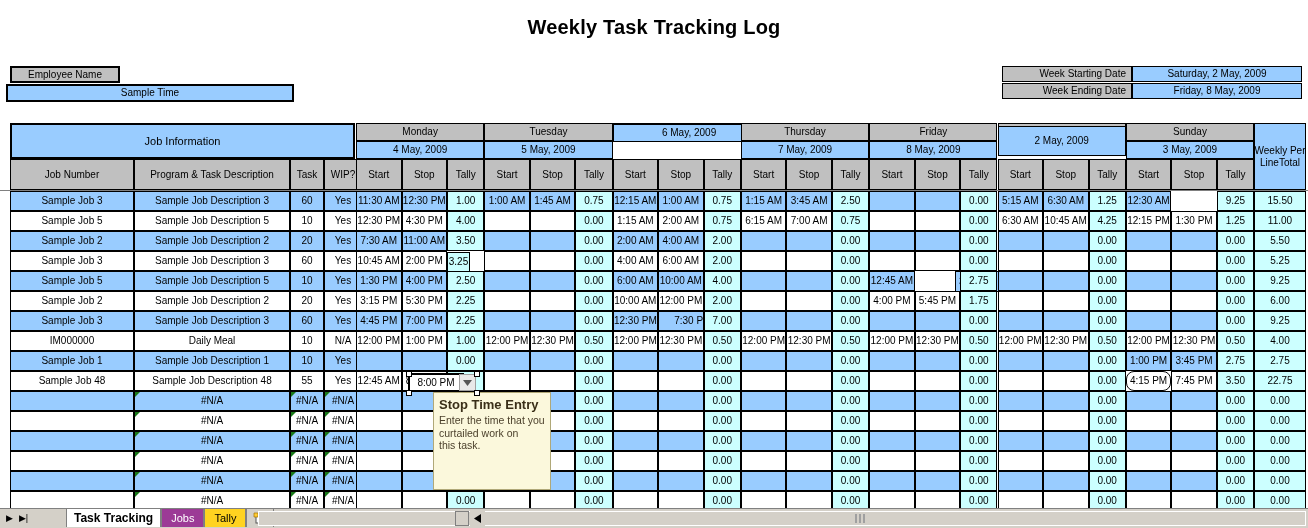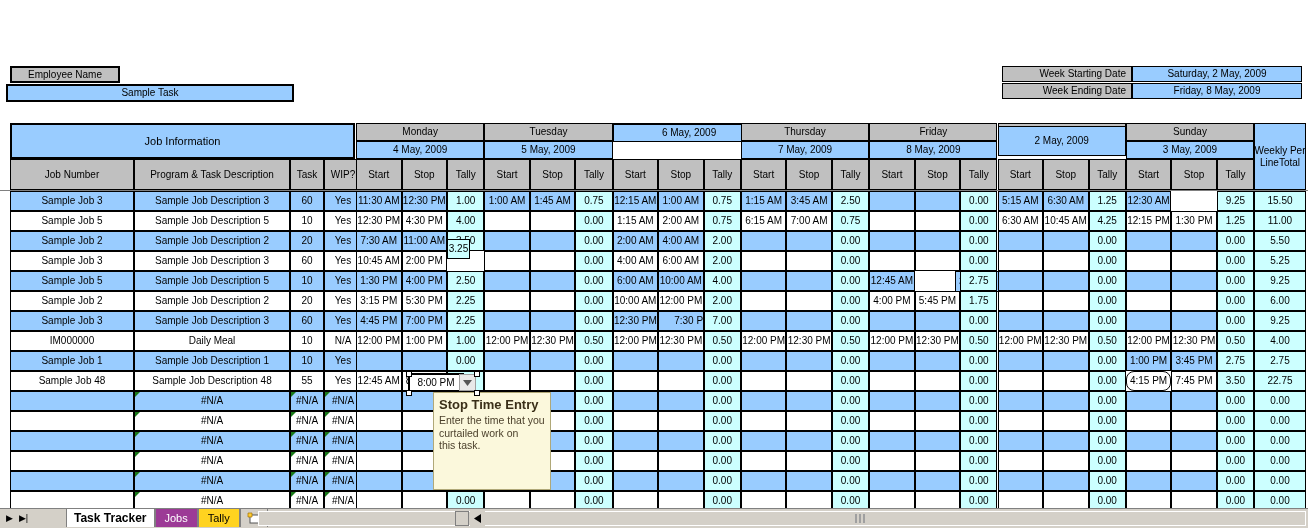--- a/index.html
+++ b/index.html
@@ -93,23 +93,24 @@
   .hsplit{position:absolute;left:455px;top:511px;width:14px;height:15px;background:#d4d0c8;border:1px solid #808080;box-sizing:border-box;}
   .harrow{position:absolute;left:470px;top:511px;width:15px;height:15px;background:#d4d0c8;display:flex;align-items:center;justify-content:center;}
   .grip{position:absolute;left:855px;top:514px;width:14px;height:9px;}
   .grip i{display:block;float:left;width:2px;height:9px;margin-right:2px;background:#a0a0a0;}
 </style>
 </head>
 <body>
 
 <div id="sheet">
 
+  <div class="title">Weekly Task Tracking Log</div>
 
   <div class="cell grey thick emp-label">Employee Name</div>
-  <div class="cell blue thick emp-value">Sample Task</div>
+  <div class="cell blue thick emp-value">Sample Time</div>
 
   <div class="cell grey wk-l1">Week Starting Date</div>
   <div class="cell blue wk-v1">Saturday, 2 May, 2009</div>
   <div class="cell grey wk-l2">Week Ending Date</div>
   <div class="cell blue wk-v2">Friday, 8 May, 2009</div>
 
   <div class="cell blue thick jobinfo">Job Information</div>
 
   <div id="grid">
       <div class="cell grey" style="left: 10px; top: 159px; width: 124px; height: 31px;">Job Number</div>
@@ -228,21 +229,21 @@
       <div class="cell blue" style="left: 1125.8px; top: 231px; width: 45.5px; height: 20px;"></div>
       <div class="cell blue" style="left: 1171.3px; top: 231px; width: 45.5px; height: 20px;"></div>
       <div class="cell cyan" style="left: 1216.8px; top: 231px; width: 37.3px; height: 20px;">0.00</div>
       <div class="cell cyan" style="left: 1254px; top: 231px; width: 52px; height: 20px;">5.50</div>
       <div class="cell white" style="left: 10px; top: 251px; width: 124px; height: 20px;">Sample Job 3</div>
       <div class="cell white" style="left: 134px; top: 251px; width: 156px; height: 20px;">Sample Job Description 3</div>
       <div class="cell white" style="left: 290px; top: 251px; width: 34px; height: 20px;">60</div>
       <div class="cell white" style="left: 324px; top: 251px; width: 38px; height: 20px;">Yes</div>
       <div class="cell white" style="left: 356px; top: 251px; width: 45.5px; height: 20px;">10:45 AM</div>
       <div class="cell white" style="left: 401.5px; top: 251px; width: 45.5px; height: 20px;">2:00 PM</div>
-      <div class="cell cyan" style="left: 447px; top: 239px; width: 23px; height: 20px;">3.25</div>
+      <div class="cell cyan" style="left: 447px; top: 252px; width: 23px; height: 20px;">3.25</div>
       <div class="cell white" style="left: 484.3px; top: 251px; width: 45.5px; height: 20px;"></div>
       <div class="cell white" style="left: 529.8px; top: 251px; width: 45.5px; height: 20px;"></div>
       <div class="cell cyan" style="left: 575.3px; top: 251px; width: 37.3px; height: 20px;">0.00</div>
       <div class="cell white" style="left: 612.6px; top: 251px; width: 45.5px; height: 20px;">4:00 AM</div>
       <div class="cell white" style="left: 658.1px; top: 251px; width: 45.5px; height: 20px;">6:00 AM</div>
       <div class="cell cyan" style="left: 703.6px; top: 251px; width: 37.3px; height: 20px;">2.00</div>
       <div class="cell white" style="left: 740.9px; top: 251px; width: 45.5px; height: 20px;"></div>
       <div class="cell white" style="left: 786.4px; top: 251px; width: 45.5px; height: 20px;"></div>
       <div class="cell cyan" style="left: 831.9px; top: 251px; width: 37.3px; height: 20px;">0.00</div>
       <div class="cell white" style="left: 869.2px; top: 251px; width: 45.5px; height: 20px;"></div>
@@ -591,21 +592,21 @@
     <div class="tt-title">Stop Time Entry</div>
     <div id="tt-body">Enter the time that you curtailed work on<br>this task.</div>
   </div>
 
   <div class="botbar"></div>
   <div class="navbtns">
     <span>▶</span>
     <span>▶|</span>
   </div>
   <div class="tabstrip" id="tabstrip">
-      <div class="tab active">Task Tracker</div>
+      <div class="tab active">Task Tracking</div>
       <div class="tab jobs">Jobs</div>
       <div class="tab tally">Tally</div>
       <div class="tab newsheet">
         <svg width="14" height="12" viewBox="0 0 14 12">
           <rect x="3" y="3" width="9" height="8" fill="#fff" stroke="#555"></rect>
           <path d="M1 1 L5 1 L5 5 L1 5 Z" fill="#ffcc33" stroke="#a07000" stroke-width=".7"></path>
         </svg>
       </div>
     </div>
 

